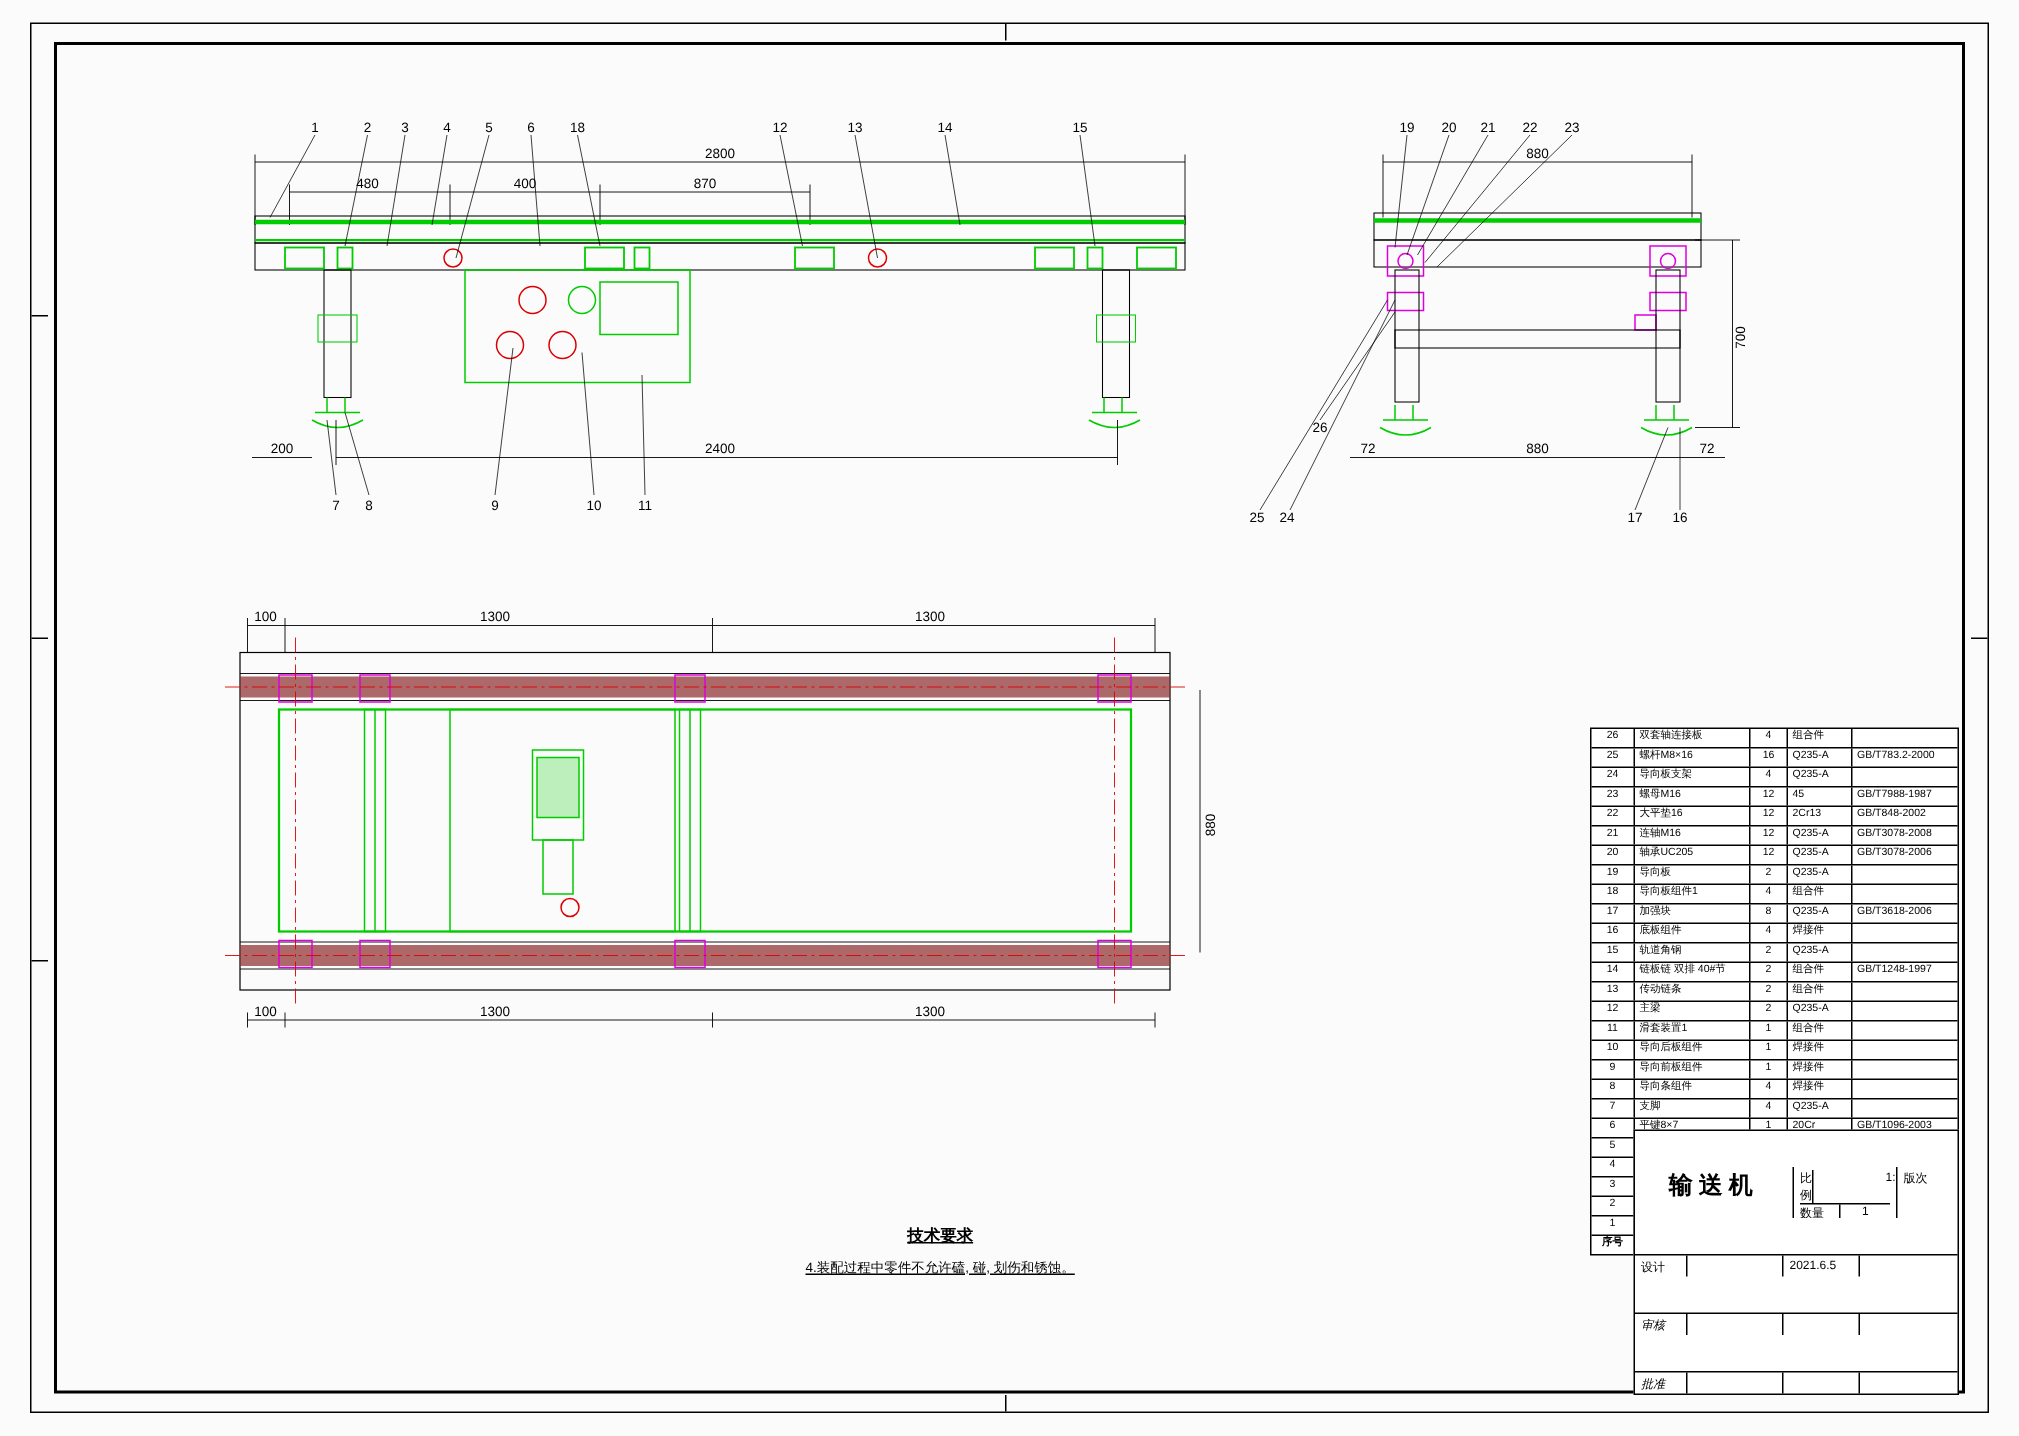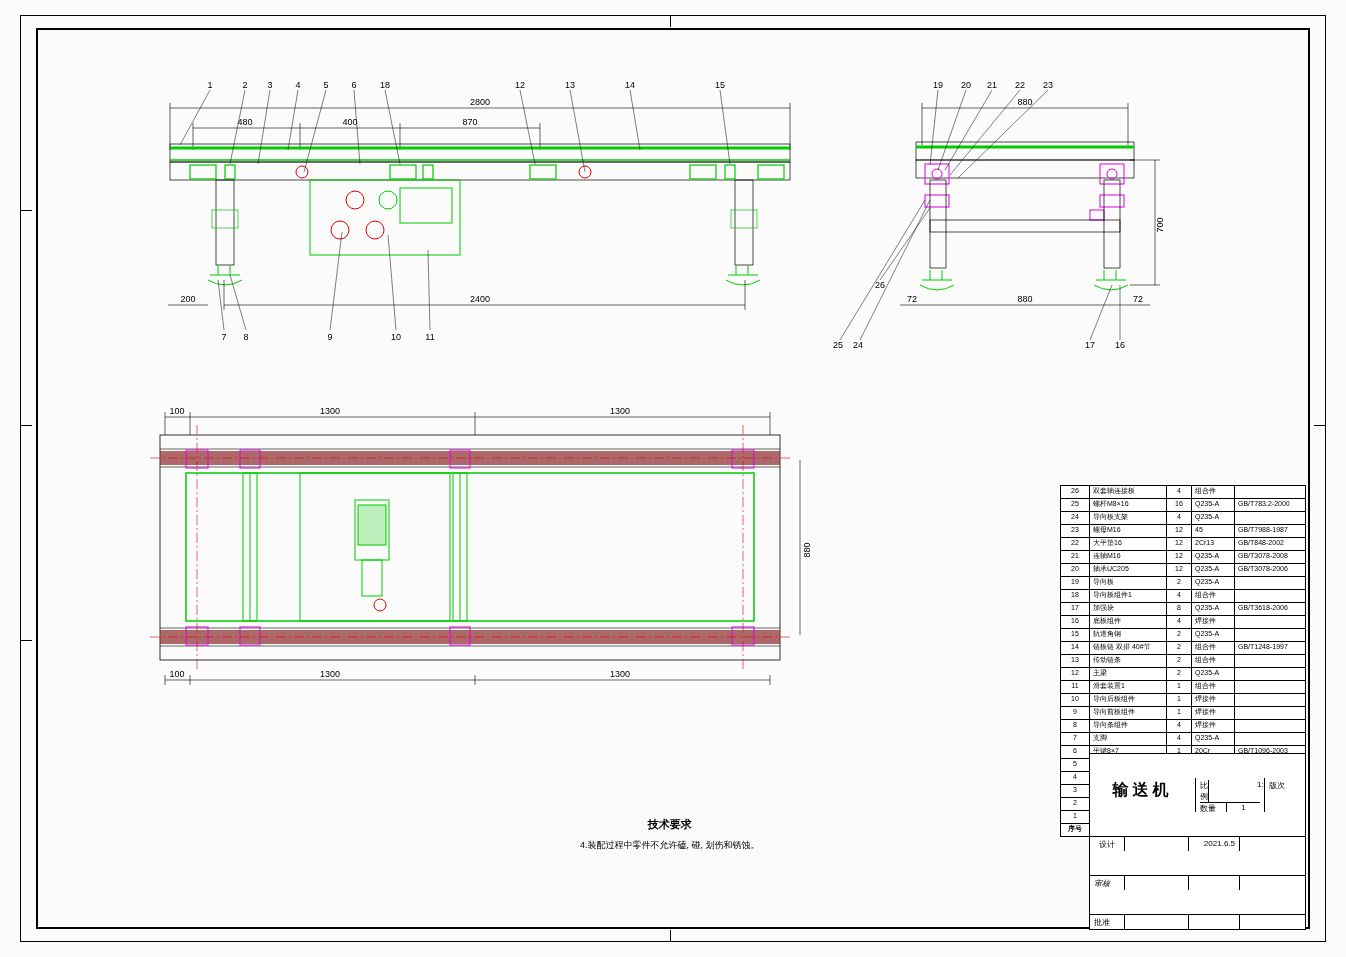--- a/index.html
+++ b/index.html
@@ -24,21 +24,21 @@
 
 
 .tblock { position:absolute; right:40px; bottom:27px; width:215px; border:1px solid #000; font-size:8px; background:#fff; }
 .tblock .tr{display:flex;border-top:1px solid #000;margin-top:24px;}
 .tblock .tr:first-child{border-top:none;}
 .tblock .tc{border-left:1px solid #000;padding:2px 4px;overflow:hidden;}
 .tblock .tc:first-child{border-left:none;}
 .title-main{flex:1;text-align:center;font-size:16px;font-weight:bold;letter-spacing:4px;}
 
 
-.notes { position:absolute; left:580px; bottom:105px; font-size:9px; line-height:1.6; }
+.notes { position:absolute; left:537px; bottom:105px; font-size:9px; line-height:1.6;text-decoration:underline; }
 .notes .title { font-weight:bold; font-size:11px; margin-bottom:4px; text-align:center; }
 
 .dim { font-size:9px; fill:#000; text-anchor:middle; font-family:Arial; }
 .bn  { font-size:9px; fill:#000; text-anchor:middle; font-family:Arial; } 
 </style>
 </head>
 <body>
 <div class="sheet">
 
 <div class="border-out">
@@ -512,32 +512,32 @@
       <div style="display:flex;">
             <span style="width:26px;border-right:1px solid #000;">数量</span>
             <span style="flex:1;text-align:center;">1</span>
           </div>
     </div>
     <div class="tc" style="width:32px;">
       <span>版次</span><br><span></span>
     </div>
   </div>
   <div class="tr" style="height:14px;">
-    <div class="tc" style="width:26px;text-align:center;">设计</div>
+    <div class="tc" style="width:26px;">设计</div>
     <div class="tc" style="width:55px;"></div>
-    <div class="tc" style="width:42px;text-align:right;">2021.6.5</div>
+    <div class="tc" style="width:42px;text-align:left;">2021.6.5</div>
     <div class="tc" style="flex:1;"></div>
   </div>
   <div class="tr" style="height:14px;">
     <div class="tc" style="width:26px;font-style:italic;">审核</div>
     <div class="tc" style="width:55px;"></div>
     <div class="tc" style="width:42px;"></div>
     <div class="tc" style="flex:1;"></div>
   </div>
-  <div class="tr" style="height:14px;">
+  <div class="tr" style="height:14px;font-style:italic;">
     <div class="tc" style="width:26px;">批准</div>
     <div class="tc" style="width:55px;"></div>
     <div class="tc" style="width:42px;"></div>
     <div class="tc" style="flex:1;"></div>
   </div>
 </div>
 
 </div>
 
 </body></html>

